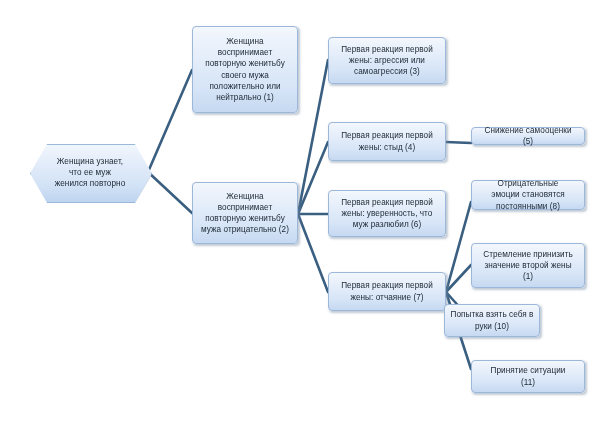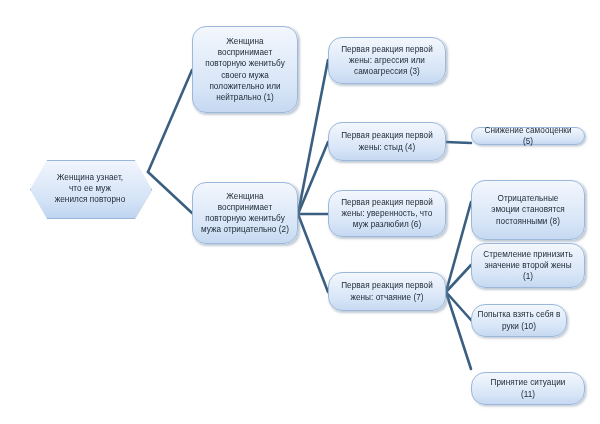--- a/index.html
+++ b/index.html
@@ -34,21 +34,21 @@
     align-items: center;
     justify-content: center;
     text-align: center;
     color: #1b2733;
     font-size: 8.2px;
     line-height: 11.2px;
     letter-spacing: 0.05px;
     padding: 2px 4px;
     background: linear-gradient(to bottom, #f3f7fd 0%, #eaf1fb 22%, #d7e5f7 70%, #c6d9f1 100%);
     border: 1px solid #9bb7d9;
-    border-radius: 14px;
+    border-radius: 4px;
     box-shadow: 1.5px 1.5px 2.2px rgba(120,140,165,0.45);
   }
   .node-text {
     display: block;
     width: 100%;
     white-space: pre-line;
   }
   .node.hexagon {
     border: none;
     border-radius: 0;
@@ -99,21 +99,21 @@
         <line x1="298" y1="214" x2="328" y2="214"></line>
         <line x1="298" y1="214" x2="328" y2="292"></line>
         <line x1="446" y1="142" x2="471" y2="143"></line>
         <line x1="446" y1="292" x2="471" y2="202"></line>
         <line x1="446" y1="292" x2="471" y2="265"></line>
         <line x1="446" y1="292" x2="471" y2="320"></line>
         <line x1="446" y1="292" x2="471" y2="369"></line>
       </g>
   </svg>
 
-  <div class="node hexagon" style="left:30px; top:144px; width:120px; height:57px;margin-top:16px;">
+  <div class="node hexagon" style="left:30px; top:144px; width:120px; height:57px;">
     <div class="hex-shadow"></div>
     <div class="hex-shape"></div>
     <span class="hex-label node-text">Женщина узнает,
 что ее муж
 женился повторно</span>
   </div>
 
   <div class="node" style="left:192px; top:26px; width:106px; height:87px;">
     <span class="node-text">Женщина
 воспринимает
@@ -150,35 +150,35 @@
   <div class="node" style="left:328px; top:272px; width:118px; height:39px;">
     <span class="node-text">Первая реакция первой
 жены: отчаяние (7)</span>
   </div>
 
   <div class="node" style="left:471px; top:127px; width:114px; height:18px;">
     <span class="node-text">Снижение самооценки
 (5)</span>
   </div>
 
-  <div class="node" style="left:471px; top:180px; width:114px; height:60px;">
+  <div class="node" style="left:471px; top:180px; width:114px; height:30px;">
     <span class="node-text">Отрицательные
 эмоции становятся
 постоянными (8)</span>
   </div>
 
   <div class="node" style="left:471px; top:243px; width:114px; height:45px;">
     <span class="node-text">Стремление принизить
 значение второй жены
 (1)</span>
   </div>
 
-  <div class="node" style="left:471px; top:304px; width:96px; height:33px;">
+  <div class="node" style="left:444px; top:304px; width:96px; height:33px;">
     <span class="node-text">Попытка взять себя в
 руки (10)</span>
   </div>
 
-  <div class="node" style="left:471px; top:372px; width:114px; height:33px;">
+  <div class="node" style="left:471px; top:360px; width:114px; height:33px;">
     <span class="node-text">Принятие ситуации
 (11)</span>
   </div>
 
 </div>
 
 </body></html>

